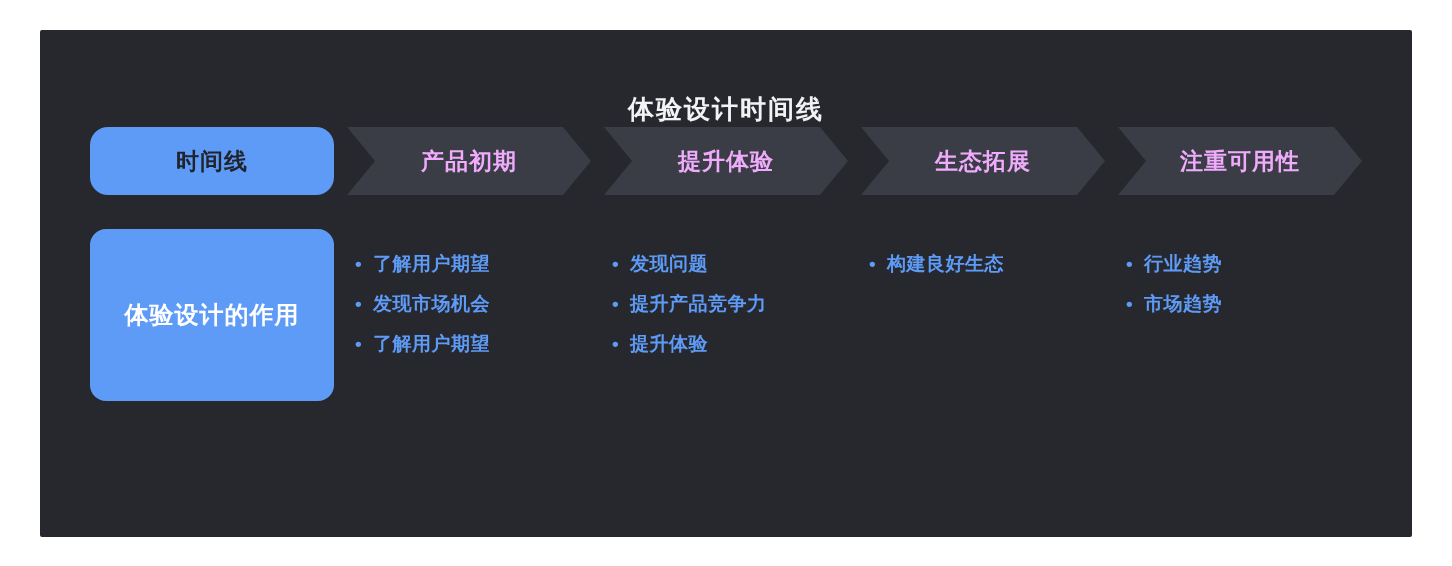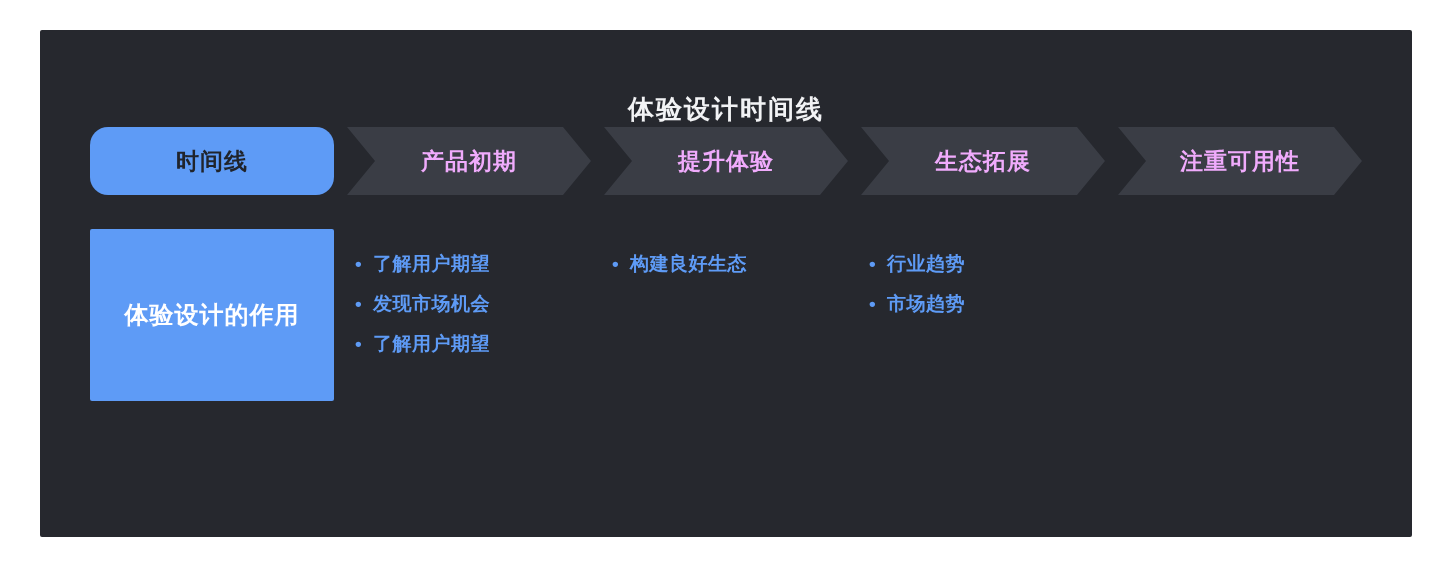--- a/index.html
+++ b/index.html
@@ -66,21 +66,21 @@
     font-weight: 700;
     letter-spacing: 1px;
     clip-path: polygon(0% 0%, calc(100% - 28px) 0%, 100% 50%, calc(100% - 28px) 100%, 0% 100%, 28px 50%);
   }
   .content-row {
     margin-top: 34px;
   }
   .role-box {
     height: 172px;
     background: #5e9bf6;
-    border-radius: 2px;
+    border-radius: 16px;
     display: flex;
     align-items: center;
     justify-content: center;
     color: #ffffff;
     font-size: 24px;
     font-weight: 700;
     letter-spacing: 1px;
   }
   ul.bullets {
     margin: 0;
@@ -133,20 +133,25 @@
       <div class="role-box">
         <span>体验设计的作用</span>
       </div>
 
       <ul class="bullets">
         <li>了解用户期望</li>
         <li>发现市场机会</li>
         <li>了解用户期望</li>
       </ul>
 
+      <ul class="bullets">
+        <li>发现问题</li>
+        <li>提升产品竞争力</li>
+        <li>提升体验</li>
+      </ul>
 
       <ul class="bullets">
         <li>构建良好生态</li>
       </ul>
 
       <ul class="bullets">
         <li>行业趋势</li>
         <li>市场趋势</li>
       </ul>
     </div>

